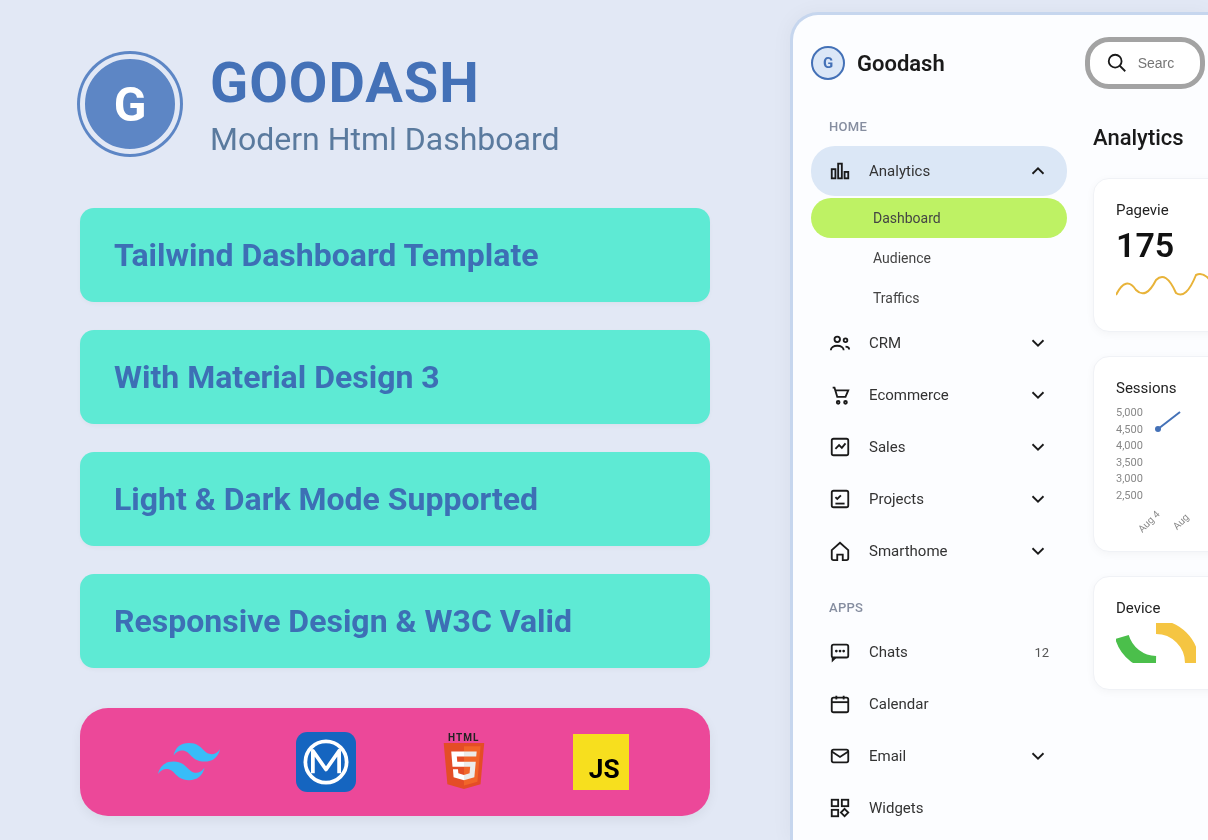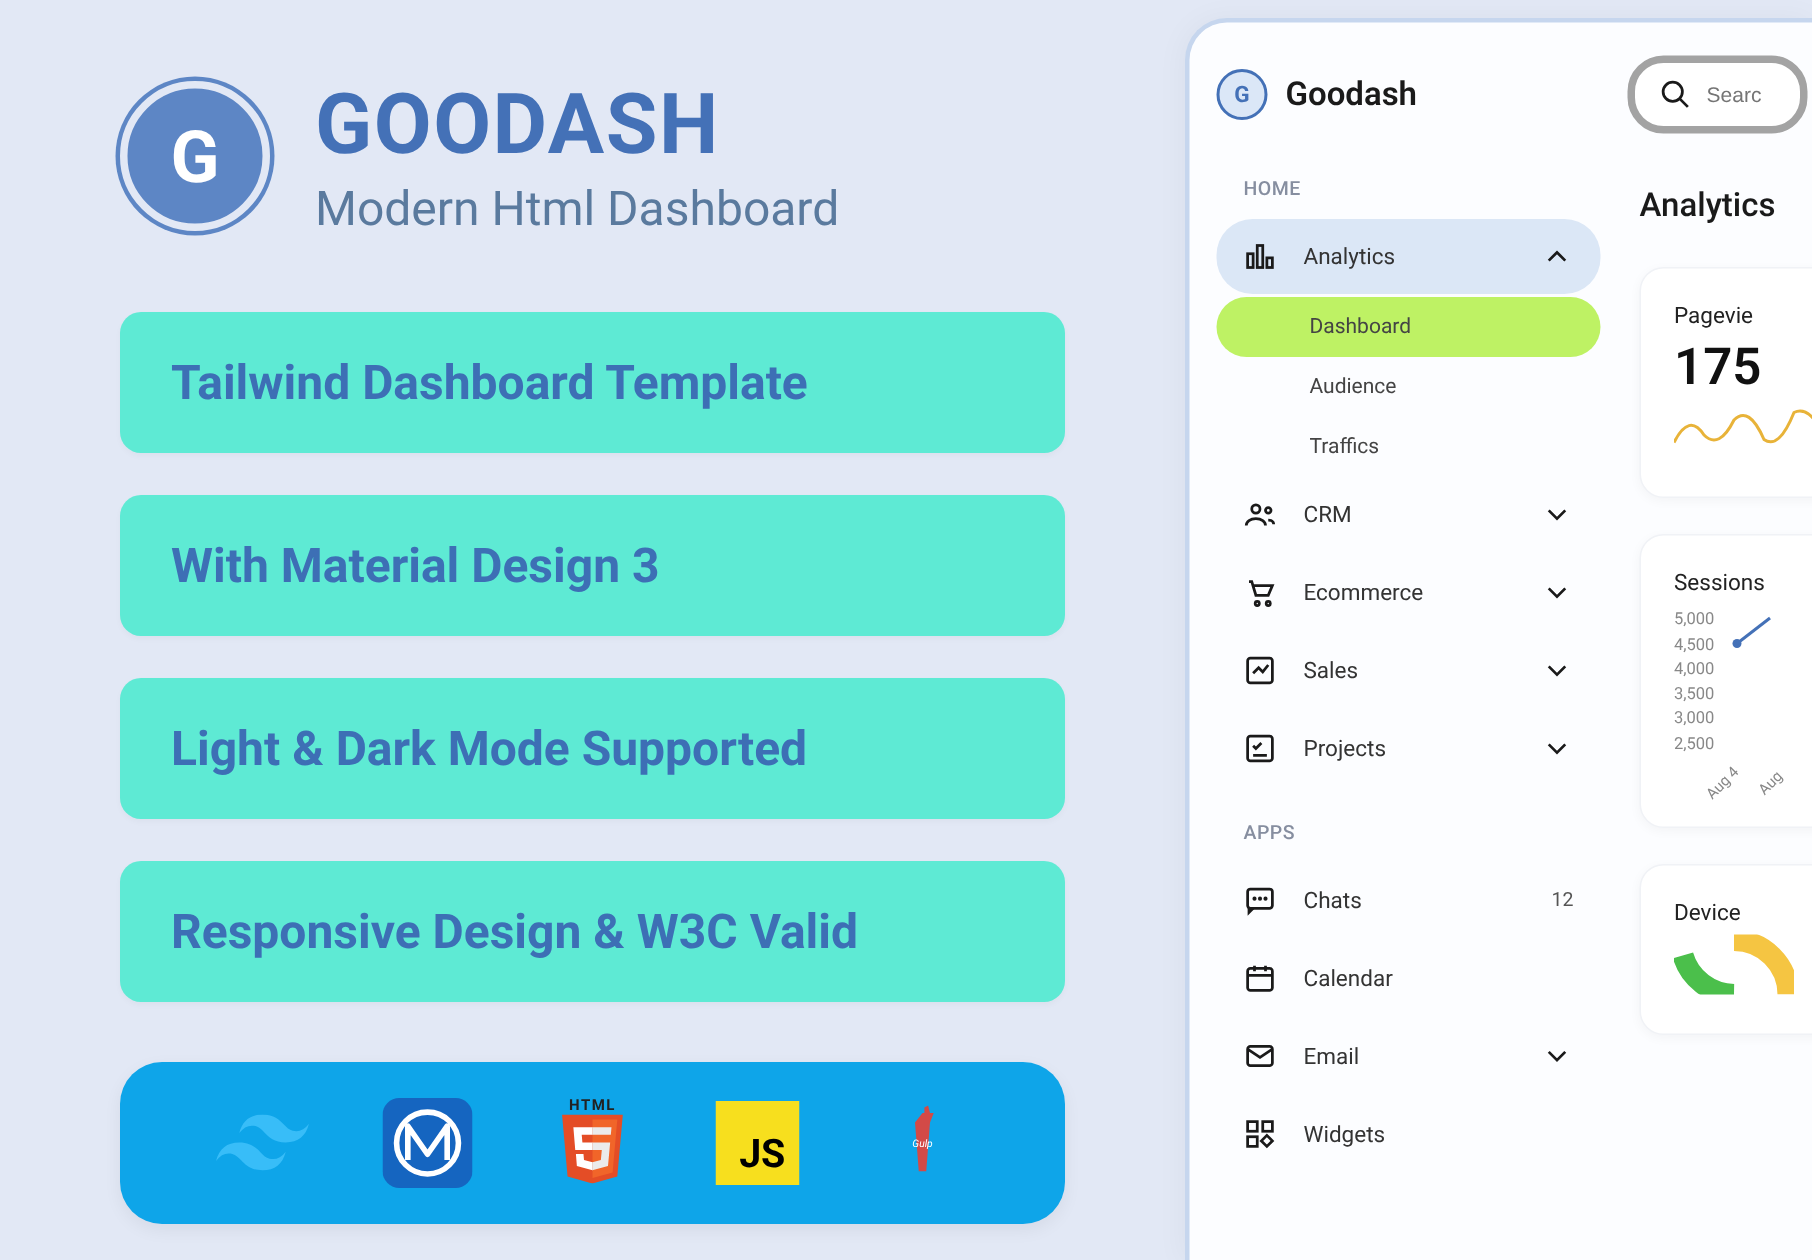--- a/index.html
+++ b/index.html
@@ -32,21 +32,21 @@
 }
 .promo-title { color: #4471b7; font-size: 56px; font-weight: 700; letter-spacing: 1px; }
 .promo-subtitle { color: #5a7a9e; font-size: 32px; font-weight: 400; margin-top: 4px; }
 .feature {
   background: #5eead4; border-radius: 14px; padding: 28px 34px;
   color: #3d6fb5; font-size: 32px; font-weight: 700;
   margin-bottom: 28px;
   box-shadow: 0 2px 4px rgba(0,0,0,0.03);
 }
 .tech-row {
-  background: #0ea5e9; border-radius: 28px; padding: 22px 40px;
+  background: #ec4899; border-radius: 28px; padding: 22px 40px;
   display: flex; align-items: center; justify-content: space-around;
   margin-top: 40px;
   box-shadow: 0 4px 12px rgba(0,0,0,0.06);
 }
 .tech-badge { width: 64px; height: 64px; display: flex; align-items: center; justify-content: center; }
 
 
 .preview {
   position: absolute;
   left: 790px; top: 12px;
@@ -151,27 +151,20 @@
             <path fill="#ebebeb" d="M255 208v56h70l-7 74-63 17v59l116-32 16-174zm0-114v56h137l5-56z"></path>
           </svg>
       </div>
     </div>
     <div class="tech-badge">
       <svg viewBox="0 0 64 64" width="56">
           <rect width="64" height="64" fill="#f7df1e"></rect>
           <text x="18" y="50" font-size="30" font-weight="700" fill="#000">JS</text>
         </svg>
     </div>
-    <div class="tech-badge">
-      <svg viewBox="0 0 64 80" width="40">
-          <path fill="#d34a47" d="M32 8 L44 8 L40 18 L36 70 L28 70 L24 18 Z"></path>
-          <path fill="#d34a47" d="M34 2 L38 0 L40 8 L34 8 Z"></path>
-          <text x="32" y="44" font-size="11" fill="#fff" text-anchor="middle" font-style="italic">Gulp</text>
-        </svg>
-    </div>
   </div>
 </div>
 
 <div class="preview">
   <div class="preview-inner">
     <div class="topbar">
       <div class="brand">
         <div class="brand-logo">G</div>
         <div class="brand-name">Goodash</div>
       </div>
@@ -265,20 +258,33 @@
             </svg>
           </span>
         <span>Projects</span>
         <span class="chev icon-box">
             <svg viewBox="0 0 24 24">
               <polyline points="6 9 12 15 18 9"></polyline>
             </svg>
           </span>
       </div>
 
+      <div class="nav-item">
+        <span class="icon-box">
+            <svg viewBox="0 0 24 24">
+              <path d="M3 11l9-8 9 8v9a2 2 0 01-2 2h-4v-6h-6v6H5a2 2 0 01-2-2z"></path>
+            </svg>
+          </span>
+        <span>Smarthome</span>
+        <span class="chev icon-box">
+            <svg viewBox="0 0 24 24">
+              <polyline points="6 9 12 15 18 9"></polyline>
+            </svg>
+          </span>
+      </div>
 
       <div class="section-label" style="margin-top:24px">APPS</div>
 
       <div class="nav-item">
         <span class="icon-box">
             <svg viewBox="0 0 24 24">
               <rect x="3" y="4" width="18" height="14" rx="2"></rect>
               <line x1="8" y1="11" x2="8" y2="11" stroke-width="3" stroke-linecap="round"></line>
               <line x1="12" y1="11" x2="12" y2="11" stroke-width="3" stroke-linecap="round"></line>
               <line x1="16" y1="11" x2="16" y2="11" stroke-width="3" stroke-linecap="round"></line>

